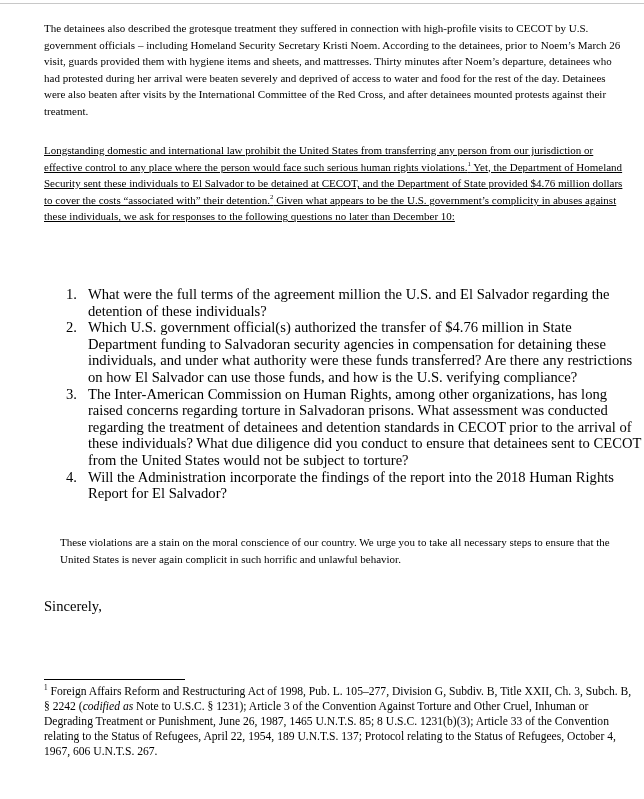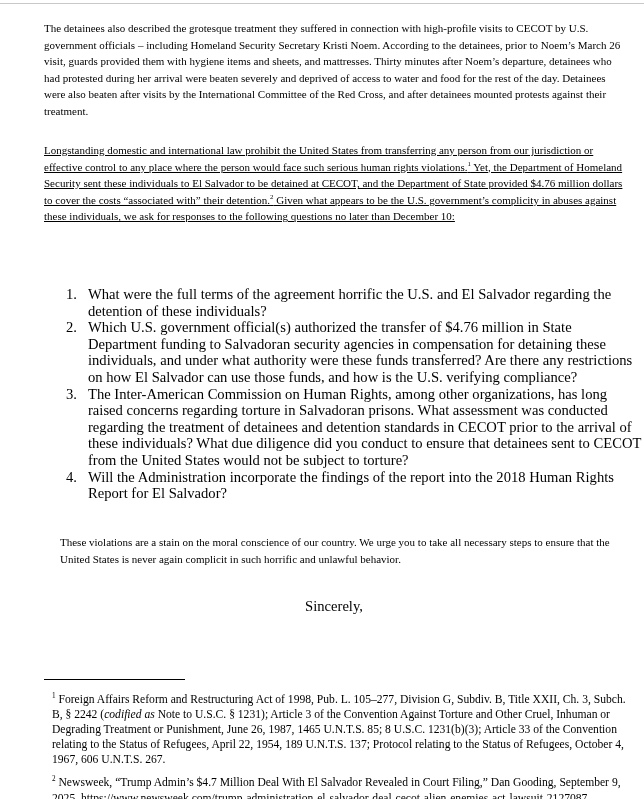--- a/index.html
+++ b/index.html
@@ -15,47 +15,46 @@
   p.p1 { position: absolute; top: 0; left: 0; width: 580px; }
   p.p2 { position: absolute; top: 122px; left: 0; width: 580px; text-decoration: underline; }
   ol.questions {
     position: absolute; top: 266px; left: 0; width: 556px;
     margin: 0; padding: 0 0 0 44px; list-style: none;
     font-size: 14.6px; line-height: 16.6px;
   }
   ol.questions li { position: relative; margin: 0; padding: 0; }
   ol.questions li .num { position: absolute; left: -22px; top: 0; }
   p.p3 { position: absolute; top: 514px; left: 16px; width: 580px; }
-  .closing { position: absolute; top: 578px; left: 0; width: 580px; text-align: center; font-size: 14.6px; line-height: 16.6px; }
+  .closing { position: absolute; top: 578px; left: 0; width: 580px; text-align: left; font-size: 14.6px; line-height: 16.6px; }
   .fn-rule { position: absolute; left: 44px; top: 679px; width: 141px; height: 1px; background: #000; }
   .footnotes { position: absolute; left: 44px; top: 684px; width: 590px; font-size: 11.6px; line-height: 15.1px; }
-  .footnotes p { margin: 8px; }
+  .footnotes p { margin: 0; }
   sup { font-size: 0.62em; line-height: 0; vertical-align: super; }
   em { font-style: italic; }
 </style>
 </head>
 <body>
 
 <div class="top-rule"></div>
 
 <div class="page">
   <p class="body p1">The detainees also described the grotesque treatment they suffered in connection with high-profile visits to CECOT by U.S. government officials – including Homeland Security Secretary Kristi Noem. According to the detainees, prior to Noem’s March 26 visit, guards provided them with hygiene items and sheets, and mattresses. Thirty minutes after Noem’s departure, detainees who had protested during her arrival were beaten severely and deprived of access to water and food for the rest of the day. Detainees were also beaten after visits by the International Committee of the Red Cross, and after detainees mounted protests against their treatment.</p>
 
   <p class="body p2"><span>Longstanding domestic and international law prohibit the United States from transferring any person from our jurisdiction or effective control to any place where the person would face such serious human rights violations.</span><sup>1</sup><span> Yet, the Department of Homeland Security sent these individuals to El Salvador to be detained at CECOT, and the Department of State provided $4.76 million dollars to cover the costs “associated with” their detention.</span><sup>2</sup><span> Given what appears to be the U.S. government’s complicity in abuses against these individuals, we ask for responses to the following questions no later than December 10:</span></p>
 
   <ol class="questions">
-    <li><span class="num">1.</span><span>What were the full terms of the agreement horrific the U.S. and El Salvador regarding the detention of these individuals?</span></li>
+    <li><span class="num">1.</span><span>What were the full terms of the agreement million the U.S. and El Salvador regarding the detention of these individuals?</span></li>
     <li><span class="num">2.</span><span>Which U.S. government official(s) authorized the transfer of $4.76 million in State Department funding to Salvadoran security agencies in compensation for detaining these individuals, and under what authority were these funds transferred? Are there any restrictions on how El Salvador can use those funds, and how is the U.S. verifying compliance?</span></li>
     <li><span class="num">3.</span><span>The Inter-American Commission on Human Rights, among other organizations, has long raised concerns regarding torture in Salvadoran prisons. What assessment was conducted regarding the treatment of detainees and detention standards in CECOT prior to the arrival of these individuals? What due diligence did you conduct to ensure that detainees sent to CECOT from the United States would not be subject to torture?</span></li>
     <li><span class="num">4.</span><span>Will the Administration incorporate the findings of the report into the 2018 Human Rights Report for El Salvador?</span></li>
   </ol>
 
   <p class="body p3">These violations are a stain on the moral conscience of our country. We urge you to take all necessary steps to ensure that the United States is never again complicit in such horrific and unlawful behavior.</p>
 
   <div class="closing">Sincerely,</div>
 </div>
 
 <div class="fn-rule"></div>
 
 <div class="footnotes">
   <p><sup>1</sup><span> Foreign Affairs Reform and Restructuring Act of 1998, Pub. L. 105–277, Division G, Subdiv. B, Title XXII, Ch. 3, Subch. B, § 2242 (</span><em>codified as</em><span> Note to U.S.C. § 1231); Article 3 of the Convention Against Torture and Other Cruel, Inhuman or Degrading Treatment or Punishment, June 26, 1987, 1465 U.N.T.S. 85; 8 U.S.C. 1231(b)(3); Article 33 of the Convention relating to the Status of Refugees, April 22, 1954, 189 U.N.T.S. 137; Protocol relating to the Status of Refugees, October 4, 1967, 606 U.N.T.S. 267.</span></p>
-  <p><sup>2</sup><span> Newsweek, “Trump Admin’s $4.7 Million Deal With El Salvador Revealed in Court Filing,” Dan Gooding, September 9, 2025, https://www.newsweek.com/trump-administration-el-salvador-deal-cecot-alien-enemies-act-lawsuit-2127087</span></p>
 </div>
 
 </body></html>

